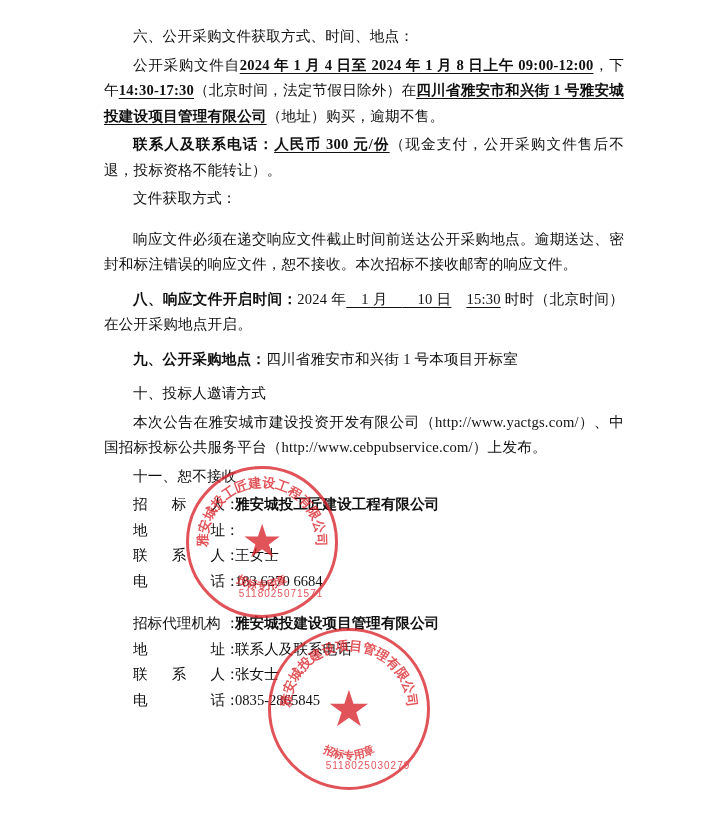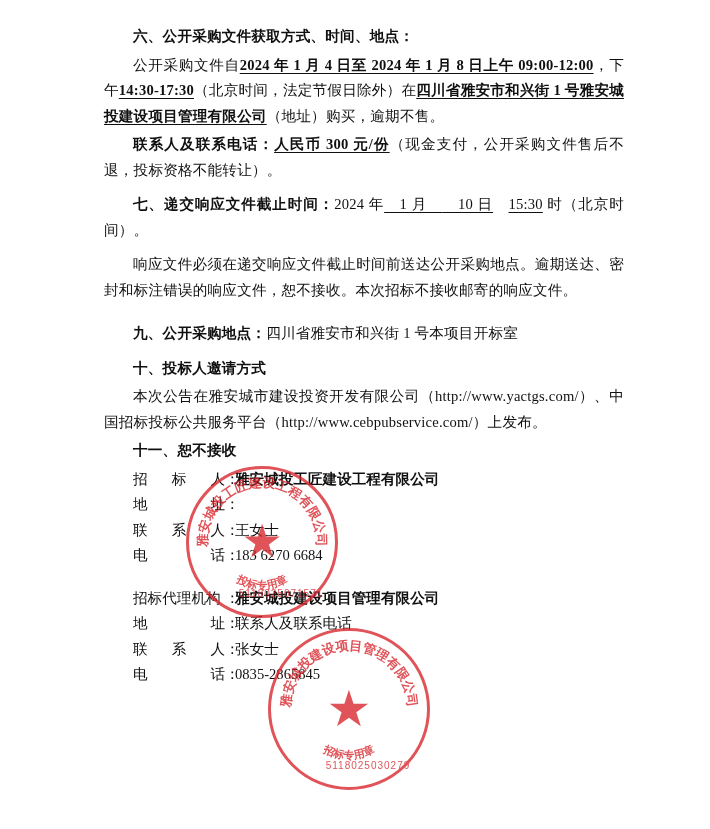--- a/index.html
+++ b/index.html
@@ -31,21 +31,21 @@
   p {
     margin: 0 0 0 0;
     font-size: 14.6px;
     line-height: 25.5px;
     text-align: justify;
     text-justify: inter-ideograph;
     letter-spacing: 0.2px;
   }
   .ind { text-indent: 29px; }
   .head {
-    font-weight: bold;
+    font-weight: normal;
     text-indent: 29px;
   }
   .gap-sm { height: 3px; }
   .gap-md { height: 9px; }
   .gap-lg { height: 17px; }
   .u { text-decoration: underline; text-underline-offset: 3px; }
   .b { font-weight: bold; }
 
   
   .kv {
@@ -133,32 +133,33 @@
     <p class="ind">
       公开采购文件自<span class="u b">2024 年 1 月 4 日至 2024 年 1 月 8 日上午 09:00-12:00</span>，下午<span class="u b">14:30-17:30</span>（北京时间，法定节假日除外）在<span class="u b">四川省雅安市和兴街 1 号雅安城投建设项目管理有限公司</span>（地址）购买，逾期不售。
     </p>
     <div class="gap-sm"></div>
 
     <p class="ind">
       <span class="b">联系人及联系电话：</span><span class="u b">人民币 300 元/份</span>（现金支付，公开采购文件售后不退，投标资格不能转让）。
     </p>
     <div class="gap-sm"></div>
 
-    <div class="gap-sm"></div>
-
-    <div class="gap-sm"></div>
-
-    <p class="ind">
-      <span class="b">七、递交响应文件截止时间：</span>2024 年<span class="u">　1 月　</span><span class="u">　10 日</span>　<span class="u">15:30</span> 时（北京时间）。
-    </p>
+    <p class="head">文件获取方式：</p>
+    <div class="gap-sm"></div>
+
+    <div class="gap-sm"></div>
+
     <div class="gap-md"></div>
 
     <p class="ind">响应文件必须在递交响应文件截止时间前送达公开采购地点。逾期送达、密封和标注错误的响应文件，恕不接收。本次招标不接收邮寄的响应文件。</p>
     <div class="gap-md"></div>
 
+    <p class="ind">
+      <span class="b">八、响应文件开启时间：</span>2024 年<span class="u">　1 月　</span><span class="u">　10 日</span>　<span class="u">15:30</span> 时时（北京时间）在公开采购地点开启。
+    </p>
     <div class="gap-md"></div>
 
     <p class="ind">
       <span class="b">九、公开采购地点：</span>四川省雅安市和兴街 1 号本项目开标室
     </p>
     <div class="gap-md"></div>
 
     <p class="head">十、投标人邀请方式</p>
     <div class="gap-sm"></div>
 

